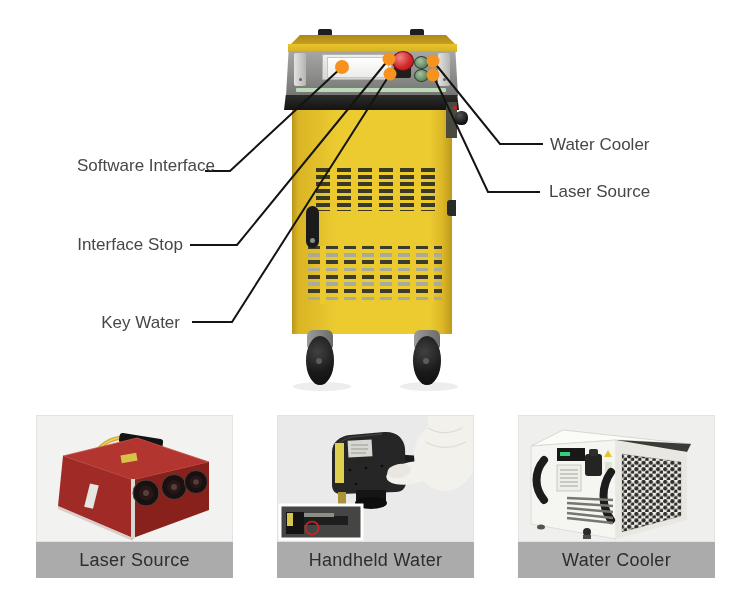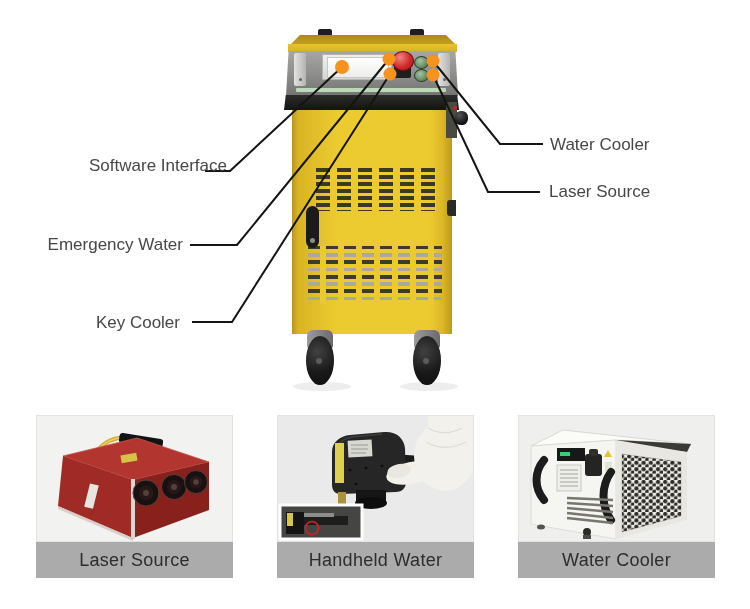--- a/index.html
+++ b/index.html
@@ -121,23 +121,23 @@
     </g>
     <g fill="#f6921e">
       <circle cx="342" cy="67" r="7"></circle>
       <circle cx="389" cy="59" r="6.5"></circle>
       <circle cx="390" cy="74" r="6.5"></circle>
       <circle cx="433" cy="61" r="6.5"></circle>
       <circle cx="433" cy="75" r="6.5"></circle>
     </g>
   </svg>
 
-  <div class="callout-label" style="right:523px;top:156px;">Software Interface</div>
-  <div class="callout-label" style="right:567px;top:235px;">Emergency Water</div>
-  <div class="callout-label" style="right:570px;top:313px;">Key Cooler</div>
+  <div class="callout-label" style="right:535px;top:156px;">Software Interface</div>
+  <div class="callout-label" style="right:567px;top:235px;">Interface Stop</div>
+  <div class="callout-label" style="right:570px;top:313px;">Key Water</div>
   <div class="callout-label" style="left:550px;top:135px;">Water Cooler</div>
   <div class="callout-label" style="left:549px;top:182px;">Laser Source</div>
 
   <div class="card" style="left:36px;">
     <div class="card-img" style="background:#f2f2f1;">
       <svg viewBox="0 0 195 125">
         <path d="M58 40 C 64 22, 94 14, 112 30" stroke="#d2ab30" stroke-width="4" fill="none"></path>
         <path d="M58 40 C 64 22, 94 14, 112 30" stroke="#e9d06c" stroke-width="1.4" fill="none"></path>
         <rect x="82" y="20" width="44" height="10" rx="3" fill="#131313" transform="rotate(9 104 25)"></rect>
         <polygon points="26,40 100,22 172,46 96,64" fill="#b23530"></polygon>

